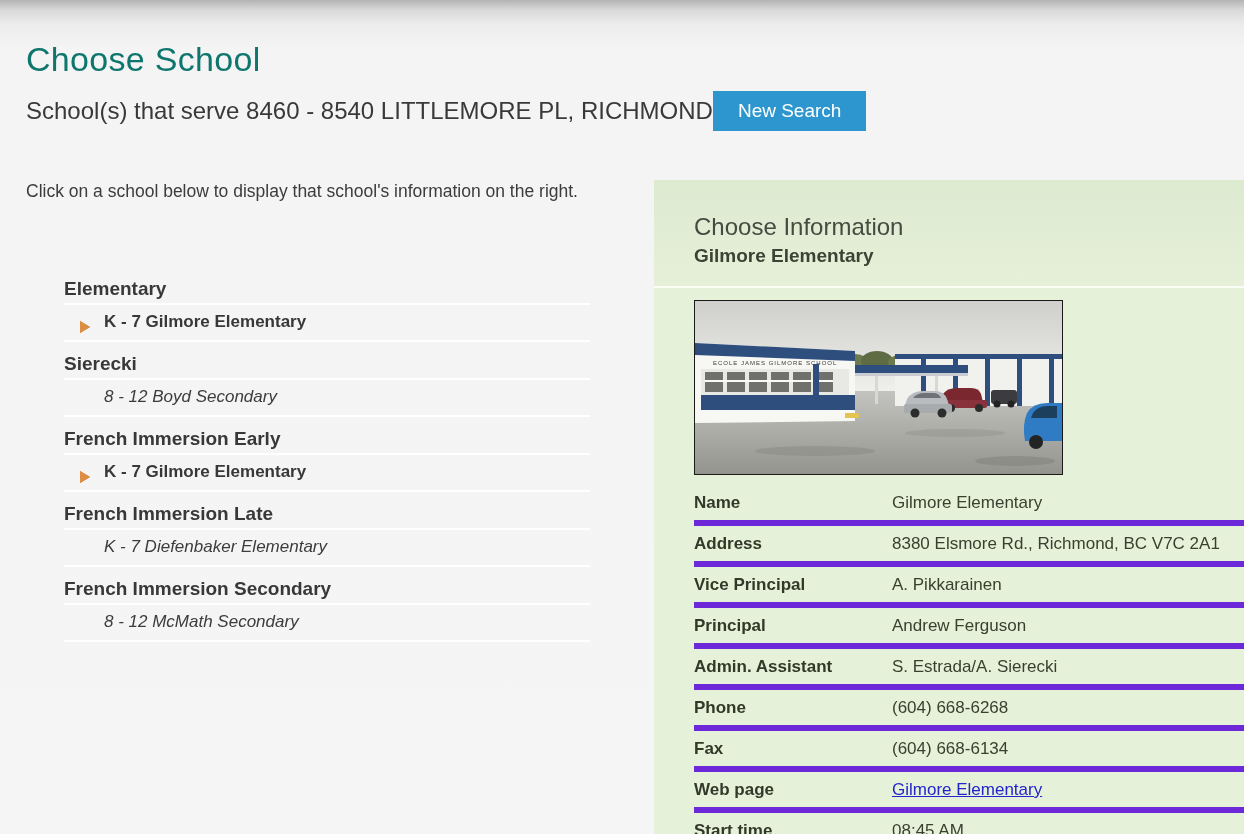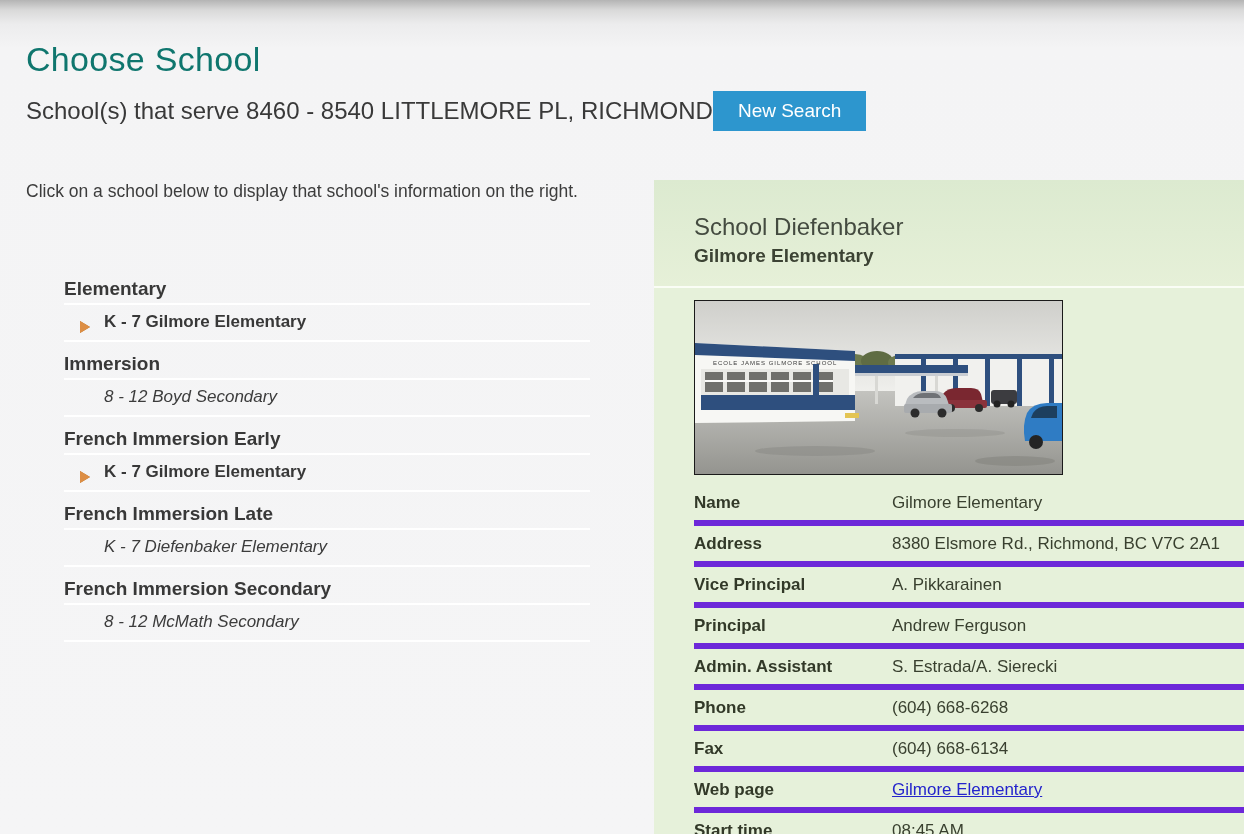--- a/index.html
+++ b/index.html
@@ -97,21 +97,21 @@
 
 <div class="school-list">
     <div class="category">
       <div class="category-header">Elementary</div>
       <div class="school-item selected">
         <span class="arrow-icon"></span>
         <span>K - 7 Gilmore Elementary</span>
       </div>
     </div>
     <div class="category">
-      <div class="category-header">Immersion</div>
+      <div class="category-header">Sierecki</div>
       <div class="school-item plain">
         <span>8 - 12 Boyd Secondary</span>
       </div>
     </div>
     <div class="category">
       <div class="category-header">French Immersion Early</div>
       <div class="school-item selected">
         <span class="arrow-icon"></span>
         <span>K - 7 Gilmore Elementary</span>
       </div>
@@ -125,21 +125,21 @@
     <div class="category">
       <div class="category-header">French Immersion Secondary</div>
       <div class="school-item plain">
         <span>8 - 12 McMath Secondary</span>
       </div>
     </div>
   </div>
 
 <div class="info-panel">
   <div class="info-header">
-    <div class="info-title">School Diefenbaker</div>
+    <div class="info-title">Choose Information</div>
     <div class="info-school-name">Gilmore Elementary</div>
   </div>
   <div class="info-body">
     <div class="photo-frame">
 
       <svg width="367" height="173" viewBox="0 0 367 173" xmlns="http://www.w3.org/2000/svg">
         <defs>
           <linearGradient id="sky" x1="0" y1="0" x2="0" y2="1">
             <stop offset="0" stop-color="#cfcfcb"></stop>
               <stop offset="1" stop-color="#efefec"></stop>

